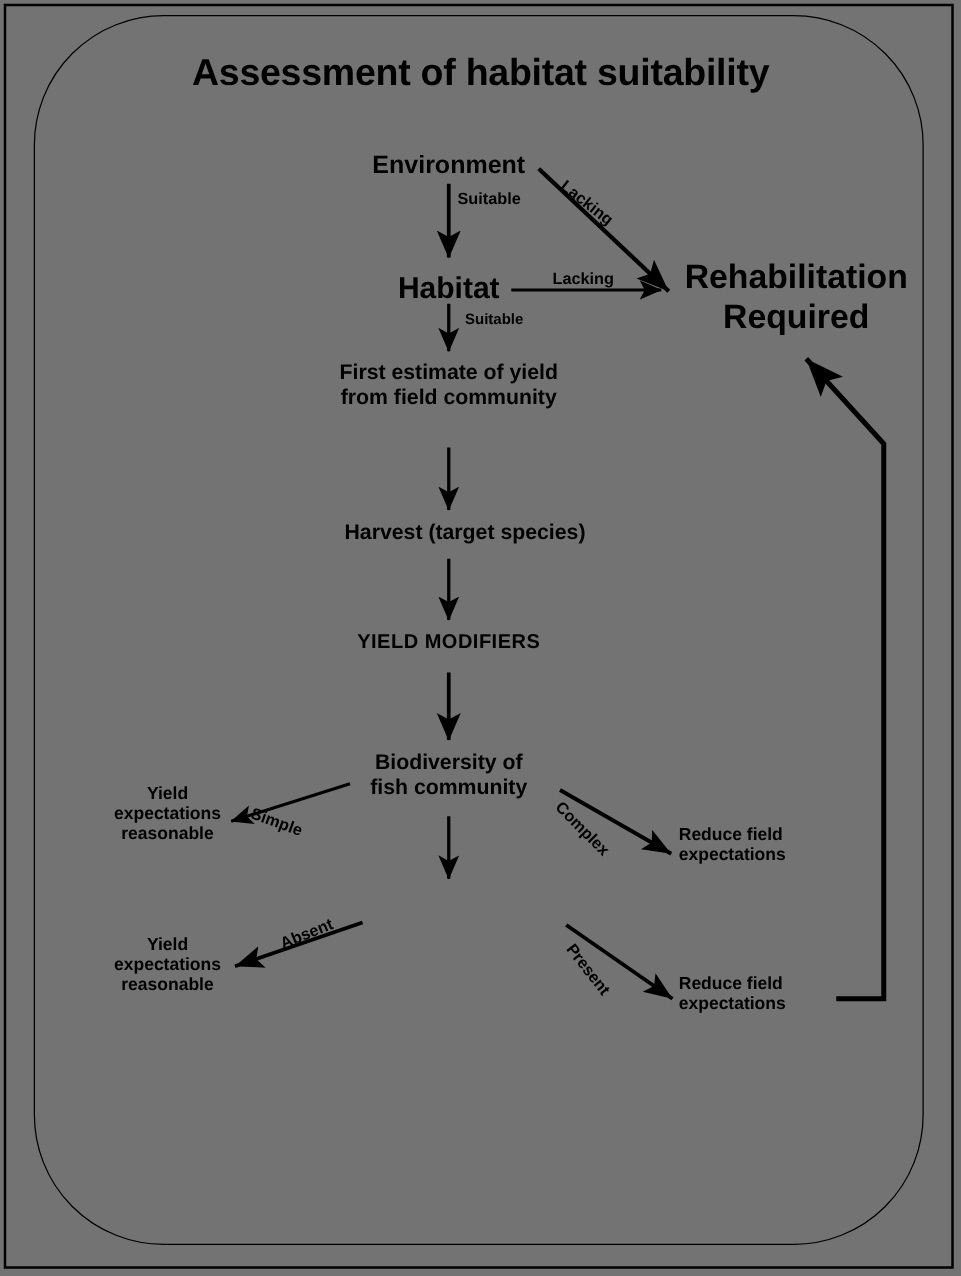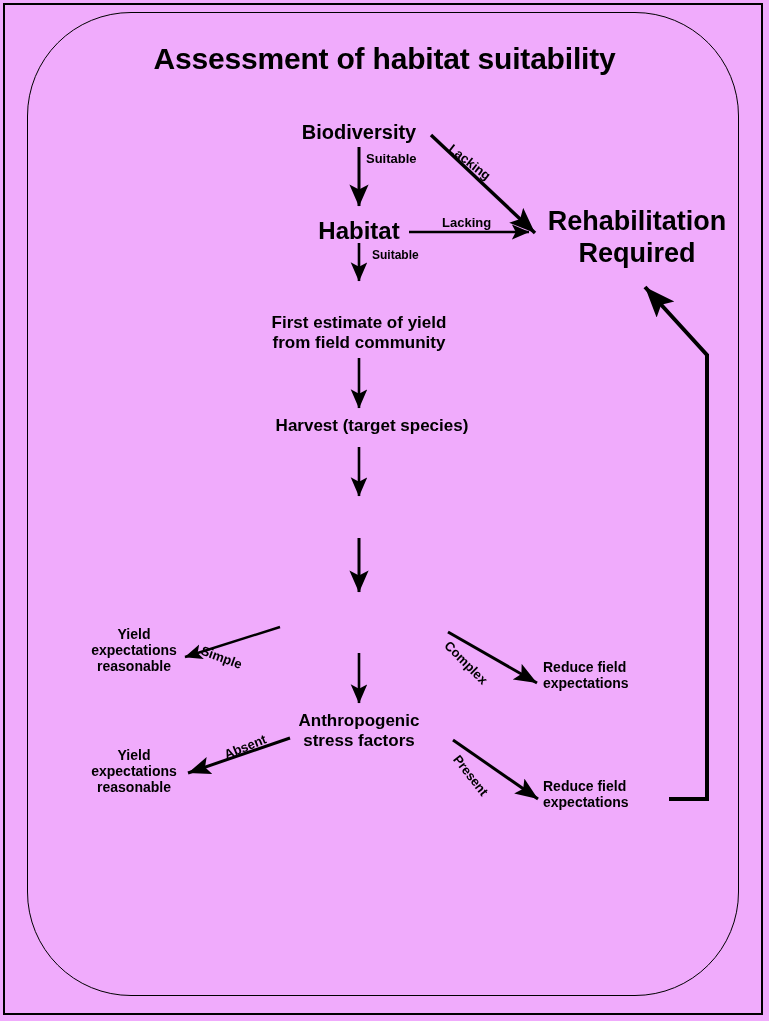--- a/index.html
+++ b/index.html
@@ -1,27 +1,27 @@
 <!DOCTYPE html>
 <html><head>
 <meta charset="utf-8">
 <style>
   html,body{margin:0;padding:0;background:#ffffff;}
   body{width:769px;height:1021px;font-family:"Liberation Sans",sans-serif;color:#000;}
-  #canvas{position:relative;width:769px;height:1021px;overflow:hidden;background:#f0abfc;}
+  #canvas{position:relative;width:769px;height:1021px;overflow:hidden;background:#737373;}
   #outer-border{position:absolute;left:3px;top:3px;width:760px;height:1012px;border:2px solid #000;box-sizing:border-box;}
   #inner-frame{position:absolute;left:27px;top:12px;width:712px;height:984px;border:1.6px solid #000;border-radius:104px;box-sizing:border-box;}
   svg#wires{position:absolute;left:0;top:0;width:769px;height:1021px;overflow:visible;}
   .node{position:absolute;text-align:center;font-weight:bold;line-height:1.16;white-space:pre-line;}
   .lbl{position:absolute;font-weight:bold;white-space:nowrap;}
   #title{position:absolute;left:0;top:42px;width:769px;text-align:center;font-size:30px;font-weight:bold;letter-spacing:-0.2px;}
   #n-environment{left:259px;top:121px;width:200px;font-size:20px;}
   #n-habitat{left:279px;top:217px;width:160px;font-size:24px;}
   #n-rehab{left:527px;top:206px;width:220px;font-size:27px;line-height:1.18;}
-  #n-first{left:234px;top:288px;width:250px;font-size:17px;margin-top:25px;}
+  #n-first{left:234px;top:288px;width:250px;font-size:17px;}
   #n-harvest{left:232px;top:416px;width:280px;font-size:17px;}
   #n-yieldmod{left:249px;top:505px;width:220px;font-size:16px;letter-spacing:0.4px;}
   #n-biodiv{left:264px;top:600px;width:190px;font-size:17px;}
   #n-anthro{left:264px;top:711px;width:190px;font-size:17px;}
   #n-yer1{left:59px;top:626px;width:150px;font-size:14px;}
   #n-yer2{left:59px;top:747px;width:150px;font-size:14px;}
   #n-rfe1{left:543px;top:659px;width:150px;font-size:14px;text-align:left;}
   #n-rfe2{left:543px;top:778px;width:150px;font-size:14px;text-align:left;}
   #l-suitable1{left:366px;top:151px;font-size:13px;}
   #l-suitable2{left:372px;top:248px;font-size:12px;}
@@ -72,29 +72,30 @@
 
     <line x1="359" y1="653" x2="359" y2="703" stroke="#000" stroke-width="2.6" marker-end="url(#ah)"></line>
 
     <line x1="290" y1="738" x2="188" y2="773" stroke="#000" stroke-width="3" marker-end="url(#ahS)"></line>
 
     <line x1="453" y1="740" x2="538" y2="799" stroke="#000" stroke-width="3" marker-end="url(#ahS)"></line>
 
     <path d="M 669,799 L 707,799 L 707,355 L 645,287" fill="none" stroke="#000" stroke-width="4" marker-end="url(#ahS)"></path>
   </svg>
 
-  <div class="node" id="n-environment">Biodiversity</div>
+  <div class="node" id="n-environment">Environment</div>
   <div class="node" id="n-habitat">Habitat</div>
   <div class="node" id="n-rehab">Rehabilitation
 Required</div>
   <div class="node" id="n-first">First estimate of yield
 from field community</div>
   <div class="node" id="n-harvest">Harvest (target species)</div>
-  <div class="node" id="n-anthro">Anthropogenic
-stress factors</div>
+  <div class="node" id="n-yieldmod">YIELD MODIFIERS</div>
+  <div class="node" id="n-biodiv">Biodiversity of
+fish community</div>
   <div class="node" id="n-yer1">Yield
 expectations
 reasonable</div>
   <div class="node" id="n-yer2">Yield
 expectations
 reasonable</div>
   <div class="node" id="n-rfe1">Reduce field
 expectations</div>
   <div class="node" id="n-rfe2">Reduce field
 expectations</div>

